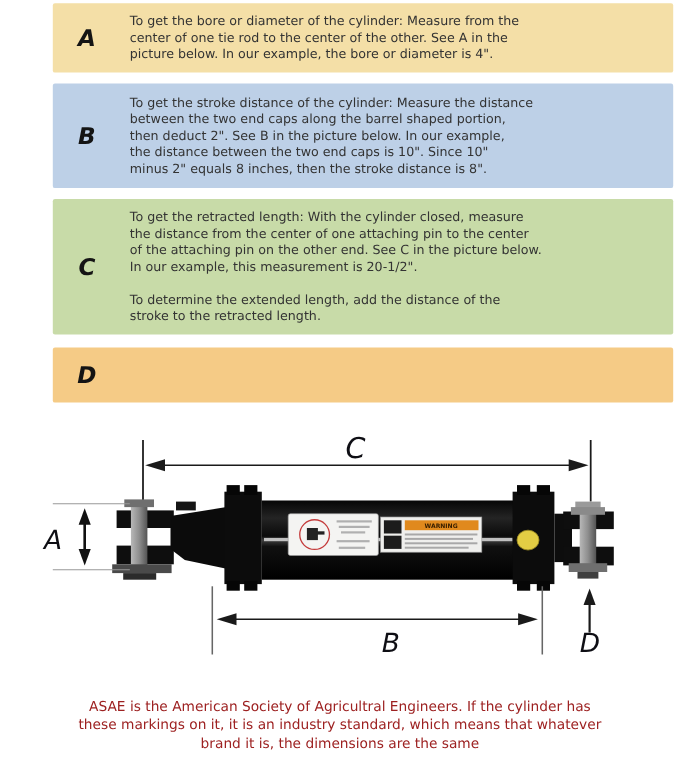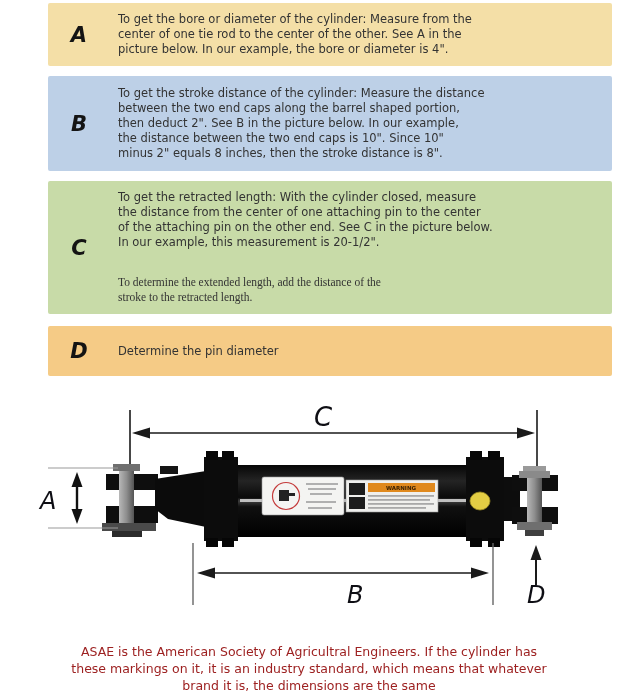--- a/index.html
+++ b/index.html
@@ -10,21 +10,21 @@
   }
   .sections{padding:3px 0 0 48px;}
   .band{display:flex;align-items:center;width:564px;box-sizing:border-box;margin-bottom:10px;border-radius:2px;}
   .band-a{background:#f4dfa7;min-height:62px;}
   .band-b{background:#bdd0e7;min-height:95px;}
   .band-c{background:#c8dba8;min-height:121px;margin-bottom:12px;}
   .band-d{background:#f5cb86;min-height:50px;}
   .letter{width:62px;flex-shrink:0;text-align:center;font-weight:bold;font-style:italic;font-size:21px;color:#141414;}
   .text{flex:1;font-size:11.5px;line-height:15px;color:#333333;padding:9px 12px 9px 8px;}
   .text p{margin:0;white-space:pre-line;}
-  .text p + p{margin-top:25px;font-family:Liberation Serif, serif;}
+  .text p + p{margin-top:15px;}
   .diagram{position:relative;margin-top:11px;height:252px;}
   .dimlabel{font-family:"DejaVu Sans",sans-serif;font-style:italic;font-size:24px;fill:#0e0e14;}
   .dimlabel-c{font-size:26px;}
   .warntext{font-family:"DejaVu Sans",sans-serif;font-weight:bold;font-size:5.5px;fill:#3a2000;}
   .footer{margin-top:4px;text-align:center;font-weight:normal;font-size:12.5px;line-height:17px;color:#9d2121;white-space:pre-line;}
 </style>
 </head>
 <body>
 
 <div class="sections">
@@ -56,23 +56,20 @@
 the distance from the center of one attaching pin to the center
 of the attaching pin on the other end. See C in the picture below.
 In our example, this measurement is 20-1/2".</p>
       <p>To determine the extended length, add the distance of the
 stroke to the retracted length.</p>
     </div>
   </section>
 
   <section class="band band-d">
     <div class="letter">D</div>
-    <div class="text">
-      <p>Determine the pin diameter</p>
-    </div>
   </section>
 
 </div>
 
 <div class="diagram">
   <svg width="618" height="252" viewBox="0 0 618 252">
     <defs>
       <linearGradient id="pinGrad" x1="0" y1="0" x2="1" y2="0">
         <stop offset="0" stop-color="#b8b8b8"></stop>
         <stop offset="0.5" stop-color="#8e8e8e"></stop>

